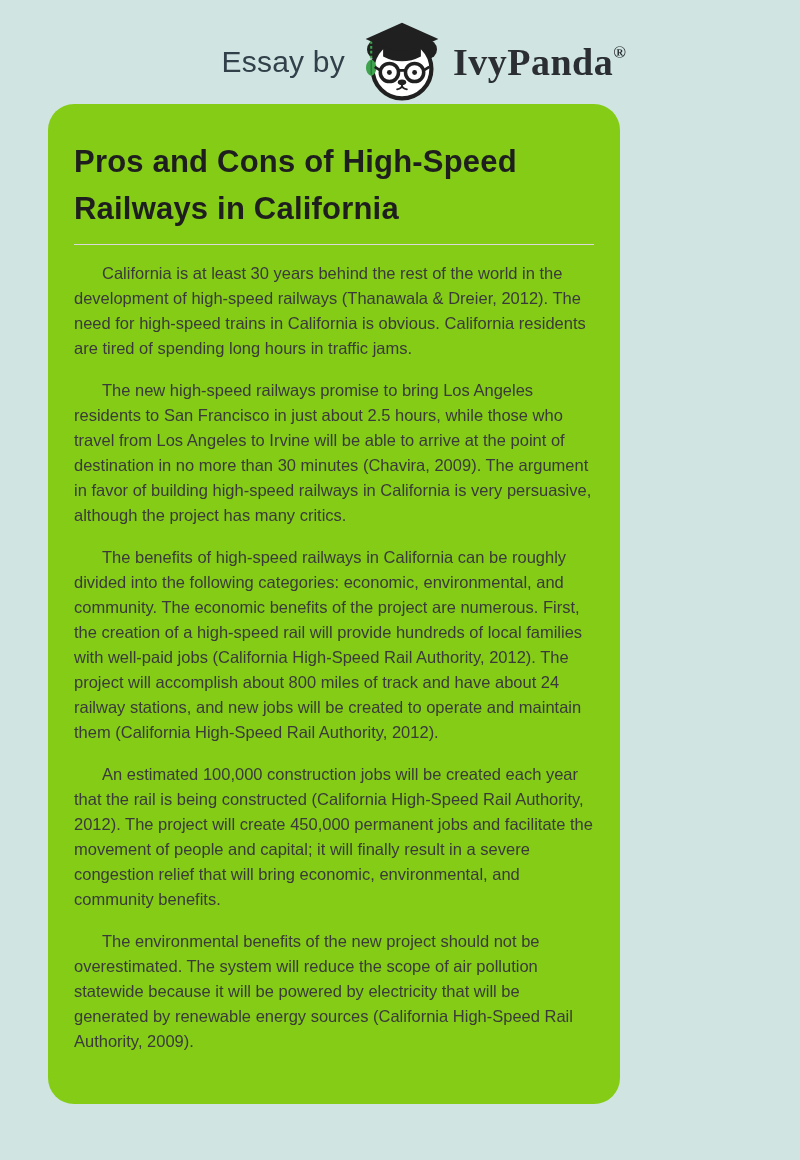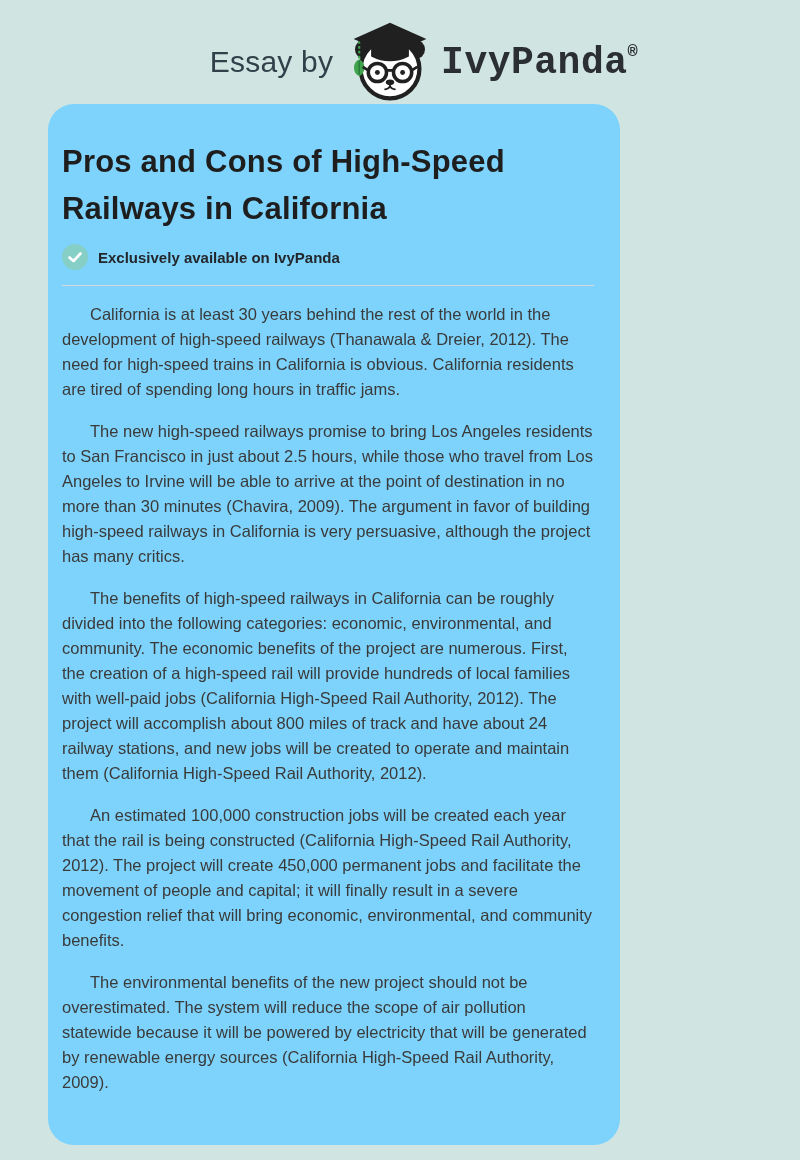--- a/index.html
+++ b/index.html
@@ -31,41 +31,41 @@
     letter-spacing: 0.2px;
   }
   .logo-mark {
     width: 86px;
     height: 84px;
     margin-left: 14px;
     margin-right: 8px;
     flex: 0 0 auto;
   }
   .brand {
-    font-family: Liberation Mono, monospace;
+    font-family: Liberation Serif, serif;
     font-weight: 700;
     font-size: 38px;
     color: #2b2f33;
     letter-spacing: 0.5px;
     white-space: nowrap;
   }
   .brand .reg {
     font-size: 17px;
     vertical-align: 17px;
     font-weight: 700;
   }
 
   
   .card {
     width: 572px;
     margin: 4px auto 48px 48px;
-    background: #7dd3fc;
+    background: #84cc16;
     border-radius: 26px;
     box-sizing: border-box;
-    padding: 34px 26px 50px 14px;
+    padding: 34px 26px 50px 26px;
   }
   .title {
     margin: 0 0 12px 0;
     font-size: 31px;
     line-height: 47px;
     font-weight: 700;
     color: #1e1e1e;
     letter-spacing: 0.2px;
   }
   .availability {
@@ -135,29 +135,20 @@
       </svg>
     </span>
 
     <span class="brand"><span>IvyPanda</span><span class="reg">®</span></span>
   </div>
 
   <div class="card">
 
     <h1 class="title">Pros and Cons of High-Speed Railways in California</h1>
 
-    <div class="availability">
-      <span class="check-badge">
-        <svg viewBox="0 0 26 26" width="26" height="26" aria-hidden="true">
-          <circle cx="13" cy="13" r="13" fill="#85cfc6"></circle>
-          <polyline points="7.5,13.5 11.5,17 18.5,9.5" fill="none" stroke="#ffffff" stroke-width="2.6" stroke-linecap="round" stroke-linejoin="round"></polyline>
-        </svg>
-      </span>
-      <span class="availability-label">Exclusively available on IvyPanda</span>
-    </div>
 
     <hr class="divider">
 
     <p class="para">California is at least 30 years behind the rest of the world in the development of high-speed railways (Thanawala &amp; Dreier, 2012). The need for high-speed trains in California is obvious. California residents are tired of spending long hours in traffic jams.</p>
     <p class="para">The new high-speed railways promise to bring Los Angeles residents to San Francisco in just about 2.5 hours, while those who travel from Los Angeles to Irvine will be able to arrive at the point of destination in no more than 30 minutes (Chavira, 2009). The argument in favor of building high-speed railways in California is very persuasive, although the project has many critics.</p>
     <p class="para">The benefits of high-speed railways in California can be roughly divided into the following categories: economic, environmental, and community. The economic benefits of the project are numerous. First, the creation of a high-speed rail will provide hundreds of local families with well-paid jobs (California High-Speed Rail Authority, 2012). The project will accomplish about 800 miles of track and have about 24 railway stations, and new jobs will be created to operate and maintain them (California High-Speed Rail Authority, 2012).</p>
     <p class="para">An estimated 100,000 construction jobs will be created each year that the rail is being constructed (California High-Speed Rail Authority, 2012). The project will create 450,000 permanent jobs and facilitate the movement of people and capital; it will finally result in a severe congestion relief that will bring economic, environmental, and community benefits.</p>
     <p class="para">The environmental benefits of the new project should not be overestimated. The system will reduce the scope of air pollution statewide because it will be powered by electricity that will be generated by renewable energy sources (California High-Speed Rail Authority, 2009).</p>
 
   </div>

